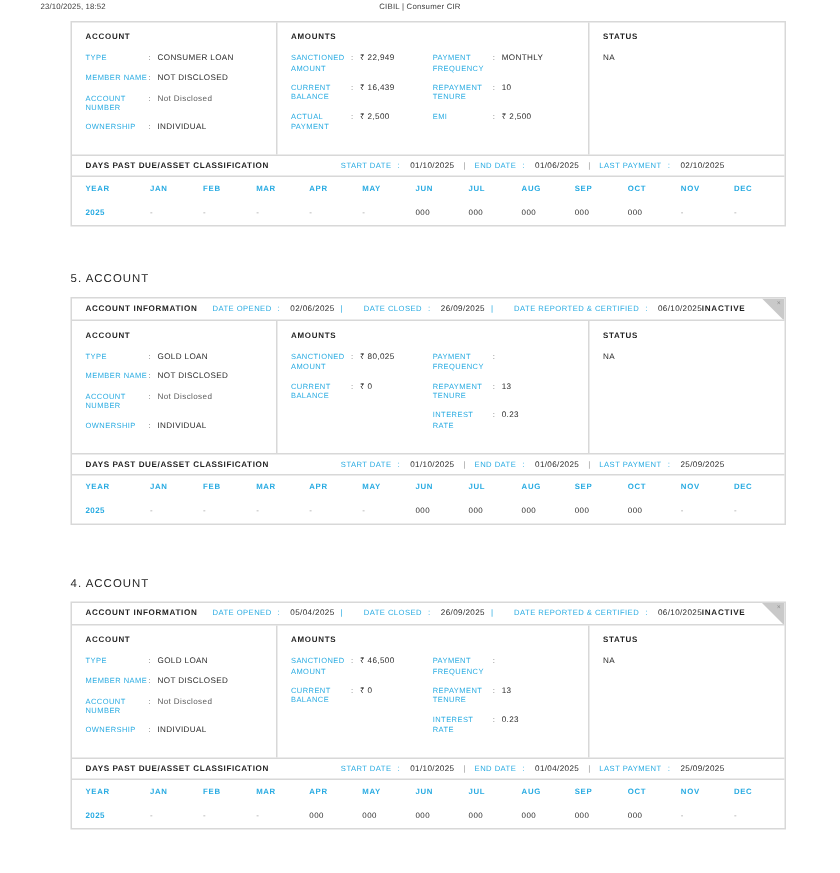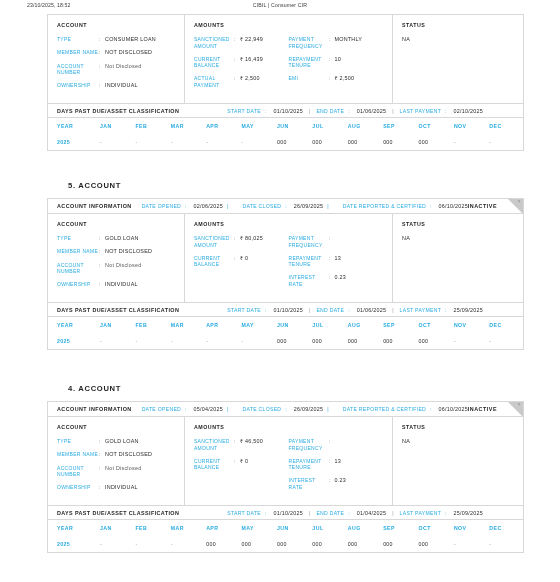--- a/index.html
+++ b/index.html
@@ -22,22 +22,22 @@
     position: absolute; left: 27px; top: 2px;
     font-size: 5.2px; color: #3d3d3d; letter-spacing: .1px;
   }
   .topbar .brand {
     position: absolute; left: 0; right: 0; top: 2px;
     text-align: center; font-size: 5.2px; color: #3d3d3d; letter-spacing: .15px;
   }
 
   
   .section-title {
-    font-size: 7.6px; font-weight: bold; letter-spacing: .7px;
-    color: #1f1f1f; margin-left: 68px;
+    font-size: 7.6px; font-weight: normal; letter-spacing: .7px;
+    color: #1f1f1f; margin-left: 47px;
   }
 
   .panel {
     position: absolute; left: 47px; width: 477px;
     border: 1px solid #d8d8d8; background: #fff;
   }
 
   
   .info-strip {
     position: relative;

